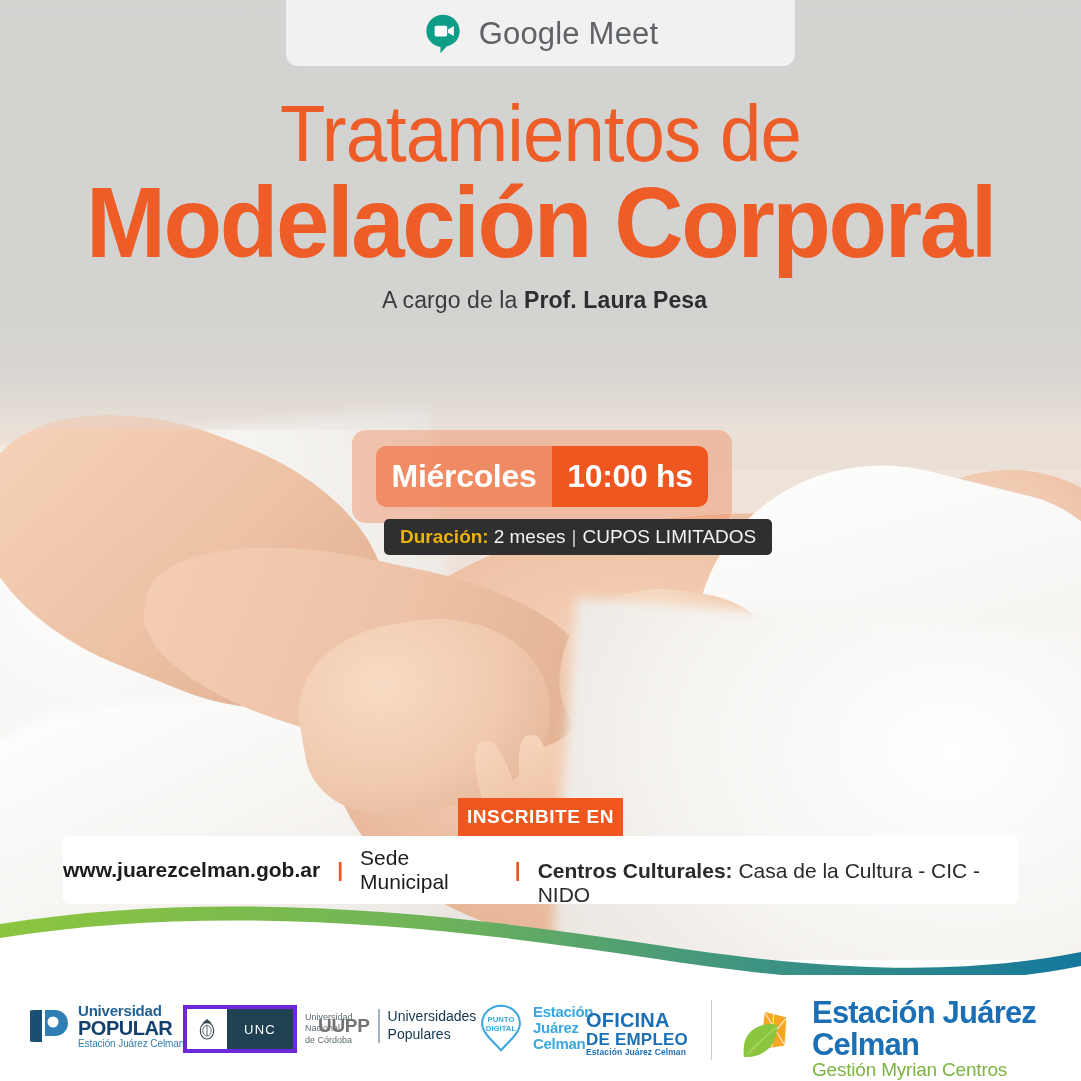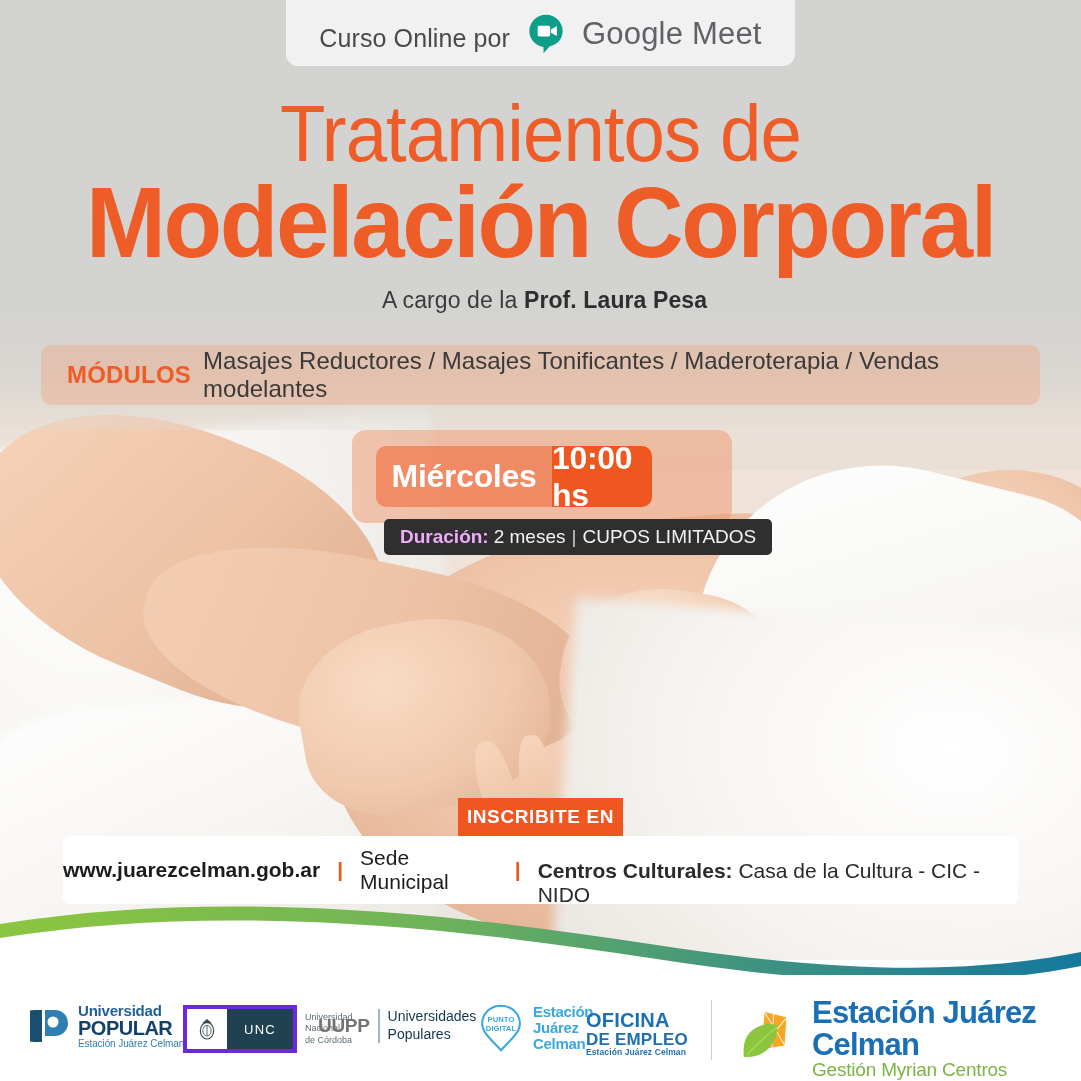--- a/index.html
+++ b/index.html
@@ -171,42 +171,42 @@
     font-family:"Liberation Sans Narrow","Liberation Sans",sans-serif;
   }
 
   
   .sched-outer{
     position:absolute;left:352px;top:430px;width:380px;height:93px;
     background:rgba(240,150,110,0.50);
     border-radius:14px;
   }
   .sched-inner{
-    position:absolute;left:24px;top:16px;width:276px;height:61px;
+    position:absolute;left:24px;top:16px;width:332px;height:61px;
     display:flex;border-radius:10px;overflow:hidden;
   }
   .sched-day{
     flex:0 0 176px;background:rgba(240,120,76,0.72);
     display:flex;align-items:center;justify-content:center;
     color:#ffffff;font-weight:700;font-size:32px;letter-spacing:-.3px;
   }
   .sched-time{
     flex:1;background:#f0561f;
     display:flex;align-items:center;justify-content:center;
     color:#ffffff;font-weight:700;font-size:32px;letter-spacing:-.3px;
   }
   .duration{
     position:absolute;left:384px;top:519px;height:36px;
     background:#2f2f2f;border-radius:5px;
     display:flex;align-items:center;justify-content:center;
     padding:0 16px;
     color:#f2f2f2;font-size:19px;white-space:nowrap;
     font-family:"Liberation Sans Narrow","Liberation Sans",sans-serif;
   }
-  .duration b{font-weight:700;color:#f0abfc;margin-right:5px;}
+  .duration b{font-weight:700;color:#eab308;margin-right:5px;}
   .duration .sep{margin:0 6px;color:#cfcfcf;}
 
   
   .inscribite{
     position:absolute;left:458px;top:798px;width:165px;height:38px;
     background:#f0561f;
     display:flex;align-items:center;justify-content:center;
     color:#ffffff;font-weight:700;font-size:19px;letter-spacing:.6px;text-align:right;
   }
   .contact-bar{
@@ -294,43 +294,38 @@
     <div class="finger" style="left:480px;top:740px;width:34px;height:96px;transform:rotate(-16deg);"></div>
     <div class="finger" style="left:520px;top:735px;width:32px;height:86px;transform:rotate(-8deg);"></div>
     <div class="finger" style="left:640px;top:700px;width:32px;height:86px;transform:rotate(6deg);"></div>
     <div class="finger" style="left:678px;top:690px;width:32px;height:84px;transform:rotate(10deg);"></div>
     <div class="sheetR blur"></div>
   </div>
 
   <div class="topwash"></div>
 
   <div class="meet-pill">
-    <span class="meet-text">Curso Online por</span>
     <span class="meet-icon">
       <svg viewBox="0 0 48 50" width="40" height="42">
         <path d="M24 2C13 2 4 10.7 4 21.5 4 31 11 39 21 40.7V48l7.5-8.2C38 38 44 30.6 44 21.5 44 10.7 35 2 24 2z" fill="#0e9d87"></path>
         <rect x="14" y="15" width="15" height="13" rx="2" fill="#ffffff"></rect>
         <path d="M30 19.5 L37 15.5 L37 27.5 L30 23.5 Z" fill="#ffffff"></path>
       </svg>
     </span>
     <span class="meet-brand">Google Meet</span>
   </div>
 
   <div class="title-wrap">
     <div class="title1">Tratamientos de</div>
     <div class="title2">Modelación Corporal</div>
     <div class="subtitle">
       <span>A cargo de la </span><b>Prof. Laura Pesa</b>
     </div>
   </div>
 
-  <div class="modules">
-    <span class="modules-label">MÓDULOS</span>
-    <span class="modules-list">Masajes Reductores / Masajes Tonificantes / Maderoterapia / Vendas modelantes</span>
-  </div>
 
   <div class="sched-outer">
     <div class="sched-inner">
       <div class="sched-day">Miércoles</div>
       <div class="sched-time">10:00 hs</div>
     </div>
   </div>
   <div class="duration">
     <b>Duración:</b>
       <span>2 meses</span>

